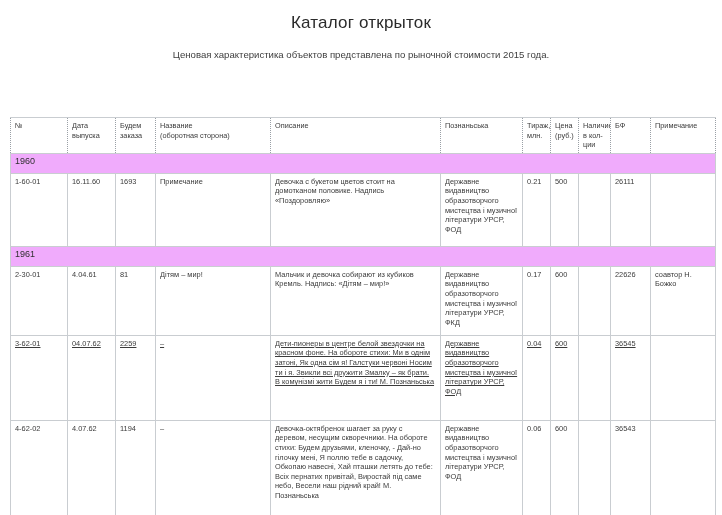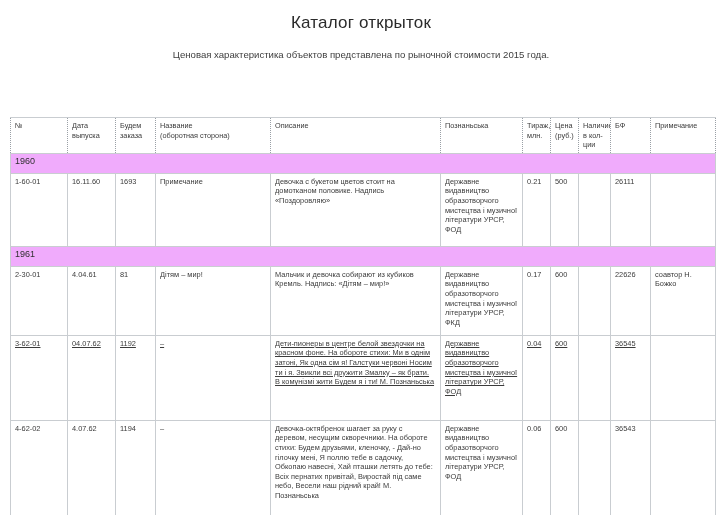--- a/index.html
+++ b/index.html
@@ -209,21 +209,21 @@
           <td class="ctr">0.17</td>
           <td class="ctr">600</td>
           <td class="ctr"></td>
           <td class="ctr">22626</td>
           <td>соавтор Н. Божко</td>
         </tr>
 
         <tr class="row-3">
           <td class="num">3-62-01</td>
           <td class="num">04.07.62</td>
-          <td class="num">1192</td>
+          <td class="num">2259</td>
           <td>–</td>
           <td class="just">Дети-пионеры в центре белой звездочки на красном фоне. На обороте стихи: Ми в однім затоні, Як одна сім я! Галстуки червоні Носим ти і я. Звикли всі дружити Змалку – як брати. В комунізмі жити Будем я і ти! М. Познаньська</td>
           <td>Державне видавництво образотворчого мистецтва і музичної літератури УРСР, ФОД</td>
           <td class="ctr">0.04</td>
           <td class="ctr">600</td>
           <td class="ctr"></td>
           <td class="ctr">36545</td>
           <td></td>
         </tr>
         <tr class="row-4">

